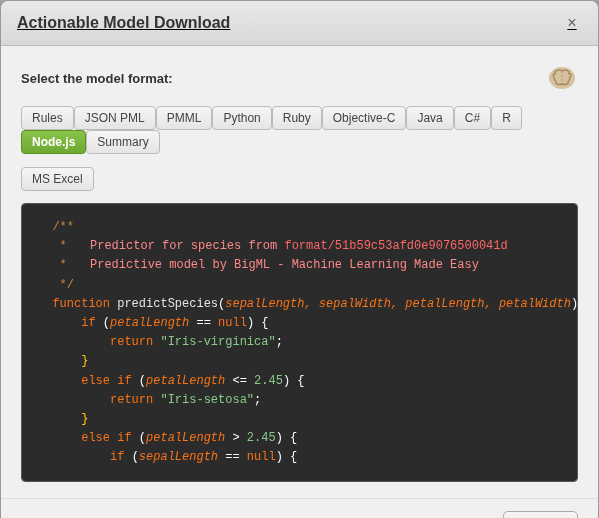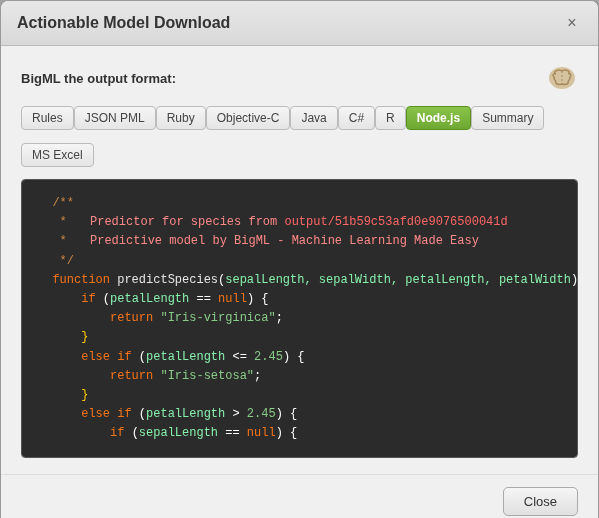--- a/index.html
+++ b/index.html
@@ -30,20 +30,21 @@
     }
 
     .dialog-header {
       background: linear-gradient(to bottom, #e8e8e8, #d8d8d8);
       border-bottom: 1px solid #bbb;
       padding: 12px 16px;
       display: flex;
       align-items: center;
       justify-content: space-between;
       border-radius: 8px 8px 0 0;
+      text-decoration: underline;
     }
 
     .dialog-title {
       font-size: 16px;
       font-weight: bold;
       color: #333;
     }
 
     .close-x-button {
       background: none;
@@ -129,21 +130,21 @@
       line-height: 1.6;
     }
 
     .code-line {
       white-space: pre;
     }
 
     .c-comment { color: #cc8844; }
     .c-keyword { color: #f97316; }
     .c-function { color: #e5e5e5; }
-    .c-param { color: #86efac; }
+    .c-param { color: #f97316; font-style: italic; }
     .c-string { color: #88cc88; }
     .c-number { color: #88cc88; }
     .c-brace { color: #ffcc00; }
     .c-white { color: #ffffff; }
     .c-url { color: #ff6666; }
     .c-pink { color: #ff8888; margin-left: 16px; }
 
     .dialog-footer {
       padding: 12px 20px;
       display: flex;
@@ -167,53 +168,55 @@
 <body>
 
 <div class="dialog">
   <div class="dialog-header">
     <span class="dialog-title">Actionable Model Download</span>
     <button class="close-x-button">×</button>
   </div>
 
   <div class="dialog-body">
     <div class="format-label-row">
-      <span class="format-label">BigML the output format:</span>
+      <span class="format-label">Select the model format:</span>
       <svg class="brain-icon" viewBox="0 0 32 32" fill="none" xmlns="http://www.w3.org/2000/svg">
         <ellipse cx="16" cy="16" rx="13" ry="11" fill="#c0a060" opacity="0.8"></ellipse>
         <path d="M9 12 Q8 10 10 9 Q13 7 16 9 Q19 7 22 9 Q24 10 23 12" stroke="#8b6020" stroke-width="1.5" fill="none"></path>
         <path d="M9 16 Q7 15 7 13 Q8 11 10 12" stroke="#8b6020" stroke-width="1.5" fill="none"></path>
         <path d="M23 16 Q25 15 25 13 Q24 11 22 12" stroke="#8b6020" stroke-width="1.5" fill="none"></path>
         <path d="M10 19 Q9 21 11 22 Q13 23 16 22 Q19 23 21 22 Q23 21 22 19" stroke="#8b6020" stroke-width="1.5" fill="none"></path>
         <path d="M8 16 Q8 18 10 19" stroke="#8b6020" stroke-width="1.5" fill="none"></path>
         <path d="M24 16 Q24 18 22 19" stroke="#8b6020" stroke-width="1.5" fill="none"></path>
         <line x1="16" y1="9" x2="16" y2="22" stroke="#8b6020" stroke-width="1" stroke-dasharray="2,2"></line>
       </svg>
     </div>
 
     <div>
       <div class="format-tabs-row">
         <button class="format-tab">Rules</button>
         <button class="format-tab">JSON PML</button>
+        <button class="format-tab">PMML</button>
+        <button class="format-tab">Python</button>
         <button class="format-tab">Ruby</button>
         <button class="format-tab">Objective-C</button>
         <button class="format-tab">Java</button>
         <button class="format-tab">C#</button>
         <button class="format-tab">R</button>
         <button class="format-tab active">Node.js</button>
         <button class="format-tab">Summary</button>
       </div>
       <div class="format-tabs-row2">
         <button class="format-tab">MS Excel</button>
       </div>
     </div>
 
     <div class="code-area">
       <div class="code-line"><span class="c-comment">  /**</span></div>
-      <div class="code-line"><span class="c-comment">   * </span><span class="c-pink">Predictor for species from </span><span class="c-url">output/51b59c53afd0e9076500041d</span></div>
+      <div class="code-line"><span class="c-comment">   * </span><span class="c-pink">Predictor for species from </span><span class="c-url">format/51b59c53afd0e9076500041d</span></div>
       <div class="code-line"><span class="c-comment">   * </span><span class="c-pink">Predictive model by BigML - Machine Learning Made Easy</span></div>
       <div class="code-line"><span class="c-comment">   */</span></div>
       <div class="code-line"><span class="c-keyword">  function </span><span class="c-function">predictSpecies</span><span class="c-white">(</span><span class="c-param">sepalLength, sepalWidth, petalLength, petalWidth</span><span class="c-white">) {</span></div>
       <div class="code-line"><span class="c-white">      </span><span class="c-keyword">if </span><span class="c-white">(</span><span class="c-param">petalLength</span><span class="c-white"> == </span><span class="c-keyword">null</span><span class="c-white">) {</span></div>
       <div class="code-line"><span class="c-white">          </span><span class="c-keyword">return </span><span class="c-string">"Iris-virginica"</span><span class="c-white">;</span></div>
       <div class="code-line"><span class="c-white">      </span><span class="c-brace">}</span></div>
       <div class="code-line"><span class="c-white">      </span><span class="c-keyword">else if </span><span class="c-white">(</span><span class="c-param">petalLength</span><span class="c-white"> &lt;= </span><span class="c-number">2.45</span><span class="c-white">) {</span></div>
       <div class="code-line"><span class="c-white">          </span><span class="c-keyword">return </span><span class="c-string">"Iris-setosa"</span><span class="c-white">;</span></div>
       <div class="code-line"><span class="c-white">      </span><span class="c-brace">}</span></div>
       <div class="code-line"><span class="c-white">      </span><span class="c-keyword">else if </span><span class="c-white">(</span><span class="c-param">petalLength</span><span class="c-white"> &gt; </span><span class="c-number">2.45</span><span class="c-white">) {</span></div>

